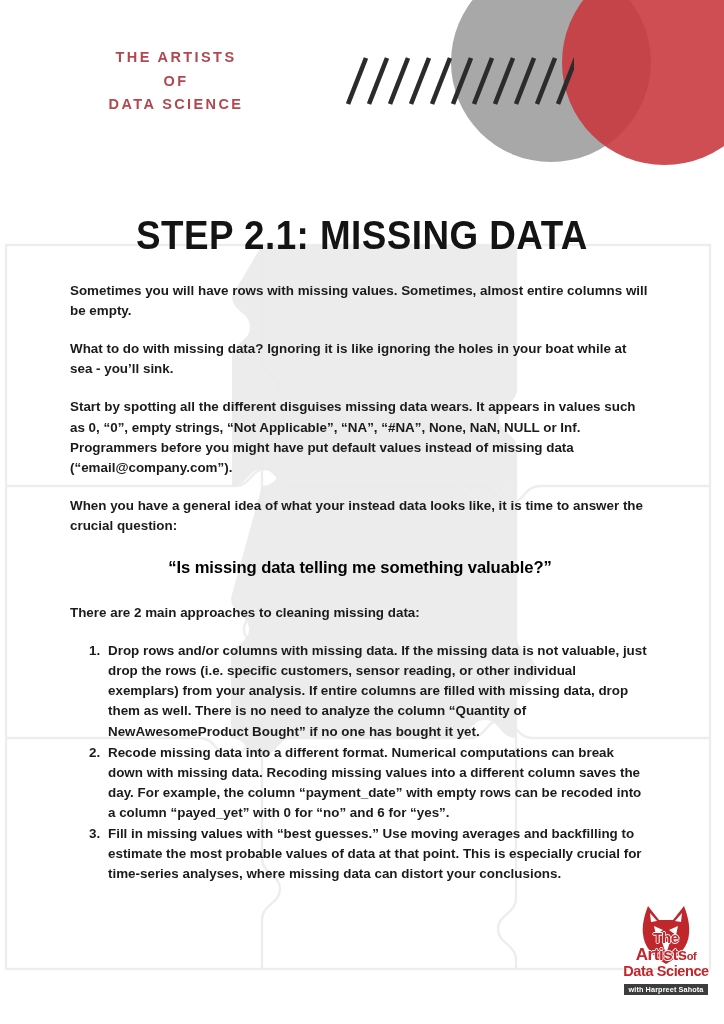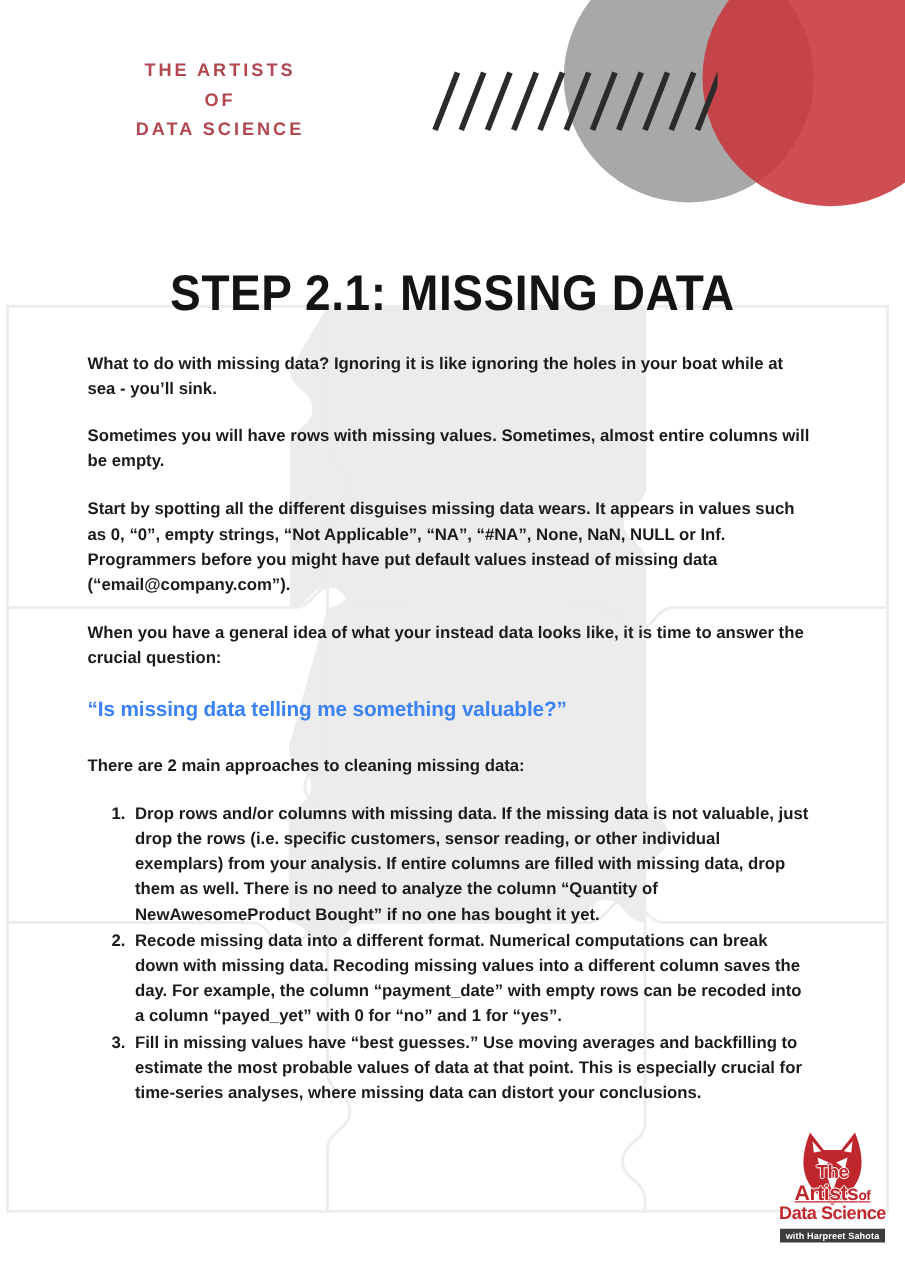--- a/index.html
+++ b/index.html
@@ -103,25 +103,25 @@
     color: #1b1b1b;
     font-size: 13.4px;
     font-weight: 700;
     line-height: 1.5;
   }
   .para { margin: 0 0 18px 0; }
   .para:last-child { margin-bottom: 0; }
 
   .pull-quote {
     margin: 20px 0 22px 0;
-    text-align: left;
+    text-align: center;
     font-size: 16.6px;
     font-weight: 700;
     letter-spacing: -0.1px;
-    color: #3b82f6;
+    color: #000000;
   }
 
   ol.approaches {
     margin: 14px 0 0 0;
     padding-left: 34px;
     list-style: decimal;
   }
   ol.approaches li {
     margin: 0 0 1px 0;
     padding-left: 4px;
@@ -156,21 +156,20 @@
       -0.8px 0 #ffffff, 0.8px 0 #ffffff,
       0 -0.8px #ffffff, 0 0.8px #ffffff;
   }
   .logo-l2 {
     font-size: 17px;
     letter-spacing: -0.4px;
     margin-top: 1px;
     text-shadow:
       -0.8px 0 #ffffff, 0.8px 0 #ffffff,
       0 -0.8px #ffffff, 0 0.8px #ffffff;
-    text-decoration: underline;
   }
   .logo-l2 .small { font-size: 11px; }
   .logo-l3 {
     font-size: 14.5px;
     letter-spacing: -0.4px;
     margin-top: 1px;
     text-shadow:
       -0.8px 0 #ffffff, 0.8px 0 #ffffff,
       0 -0.8px #ffffff, 0 0.8px #ffffff;
   }
@@ -268,33 +267,33 @@
 
   <div class="brand">
     <div>THE ARTISTS</div>
     <div>OF</div>
     <div>DATA SCIENCE</div>
   </div>
 
   <h1 class="title">STEP 2.1: MISSING DATA</h1>
 
   <div class="content">
+    <p class="para">Sometimes you will have rows with missing values. Sometimes, almost entire columns will be empty.</p>
     <p class="para">What to do with missing data? Ignoring it is like ignoring the holes in your boat while at sea - you’ll sink.</p>
-    <p class="para">Sometimes you will have rows with missing values. Sometimes, almost entire columns will be empty.</p>
     <p class="para">Start by spotting all the different disguises missing data wears. It appears in values such as 0, “0”, empty strings, “Not Applicable”, “NA”, “#NA”, None, NaN, NULL or Inf. Programmers before you might have put default values instead of missing data (“email@company.com”).</p>
     <p class="para">When you have a general idea of what your instead data looks like, it is time to answer the crucial question:</p>
 
     <p class="pull-quote">“Is missing data telling me something valuable?”</p>
 
     <p class="para">There are 2 main approaches to cleaning missing data:</p>
 
     <ol class="approaches">
       <li>Drop rows and/or columns with missing data. If the missing data is not valuable, just drop the rows (i.e. specific customers, sensor reading, or other individual exemplars) from your analysis. If entire columns are filled with missing data, drop them as well. There is no need to analyze the column “Quantity of NewAwesomeProduct Bought” if no one has bought it yet.</li>
-      <li>Recode missing data into a different format. Numerical computations can break down with missing data. Recoding missing values into a different column saves the day. For example, the column “payment_date” with empty rows can be recoded into a column “payed_yet” with 0 for “no” and 1 for “yes”.</li>
-      <li>Fill in missing values have “best guesses.” Use moving averages and backfilling to estimate the most probable values of data at that point. This is especially crucial for time-series analyses, where missing data can distort your conclusions.</li>
+      <li>Recode missing data into a different format. Numerical computations can break down with missing data. Recoding missing values into a different column saves the day. For example, the column “payment_date” with empty rows can be recoded into a column “payed_yet” with 0 for “no” and 6 for “yes”.</li>
+      <li>Fill in missing values with “best guesses.” Use moving averages and backfilling to estimate the most probable values of data at that point. This is especially crucial for time-series analyses, where missing data can distort your conclusions.</li>
     </ol>
   </div>
 
   <div class="logo">
     <svg width="104" height="84" viewBox="0 0 104 84" aria-hidden="true" style="position:absolute;left:0;top:0;">
       <g fill="#c0272d">
 
         <path d="M34 2 L45 16 L59 16 L70 2
                  C74 12 76 22 75 30
                  C74 42 66 52 52 60

